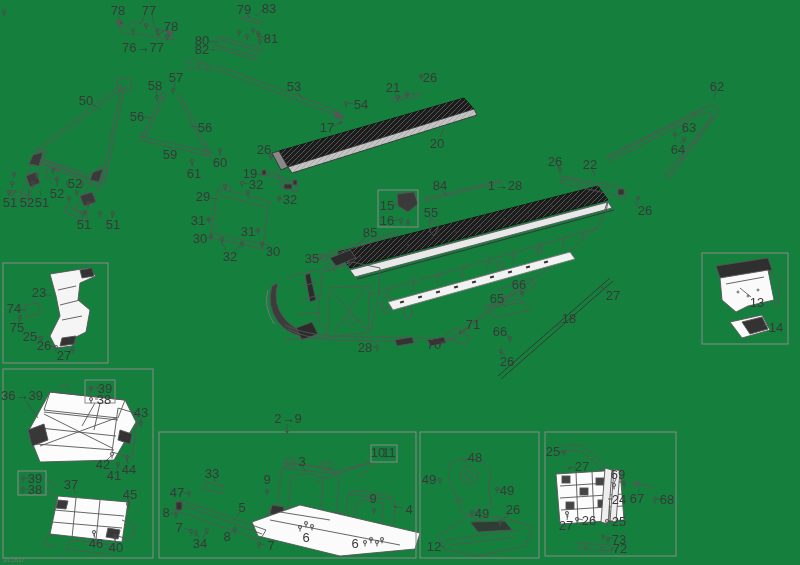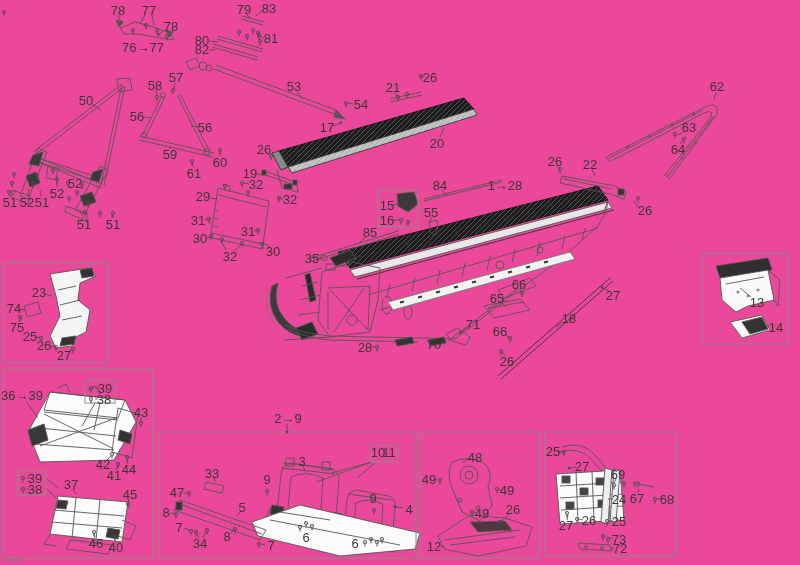--- a/index.html
+++ b/index.html
@@ -1,16 +1,16 @@
 <!DOCTYPE html>
 <html><head>
 <meta charset="utf-8">
 <style>
   html,body{margin:0;padding:0;background:#fff;}
-  #stage{position:relative;width:800px;height:565px;background:#ec4899;overflow:hidden;}
+  #stage{position:relative;width:800px;height:565px;background:#15803d;overflow:hidden;}
   svg text{font-family:"Liberation Sans",sans-serif;fill:#383838;}
   .callout{font-size:13px;}
   .partcode{font-size:6px;fill:#777;}
 </style>
 </head>
 <body>
 <div id="stage">
 
 
 <svg id="art" width="800" height="565" viewBox="0 0 800 565">

